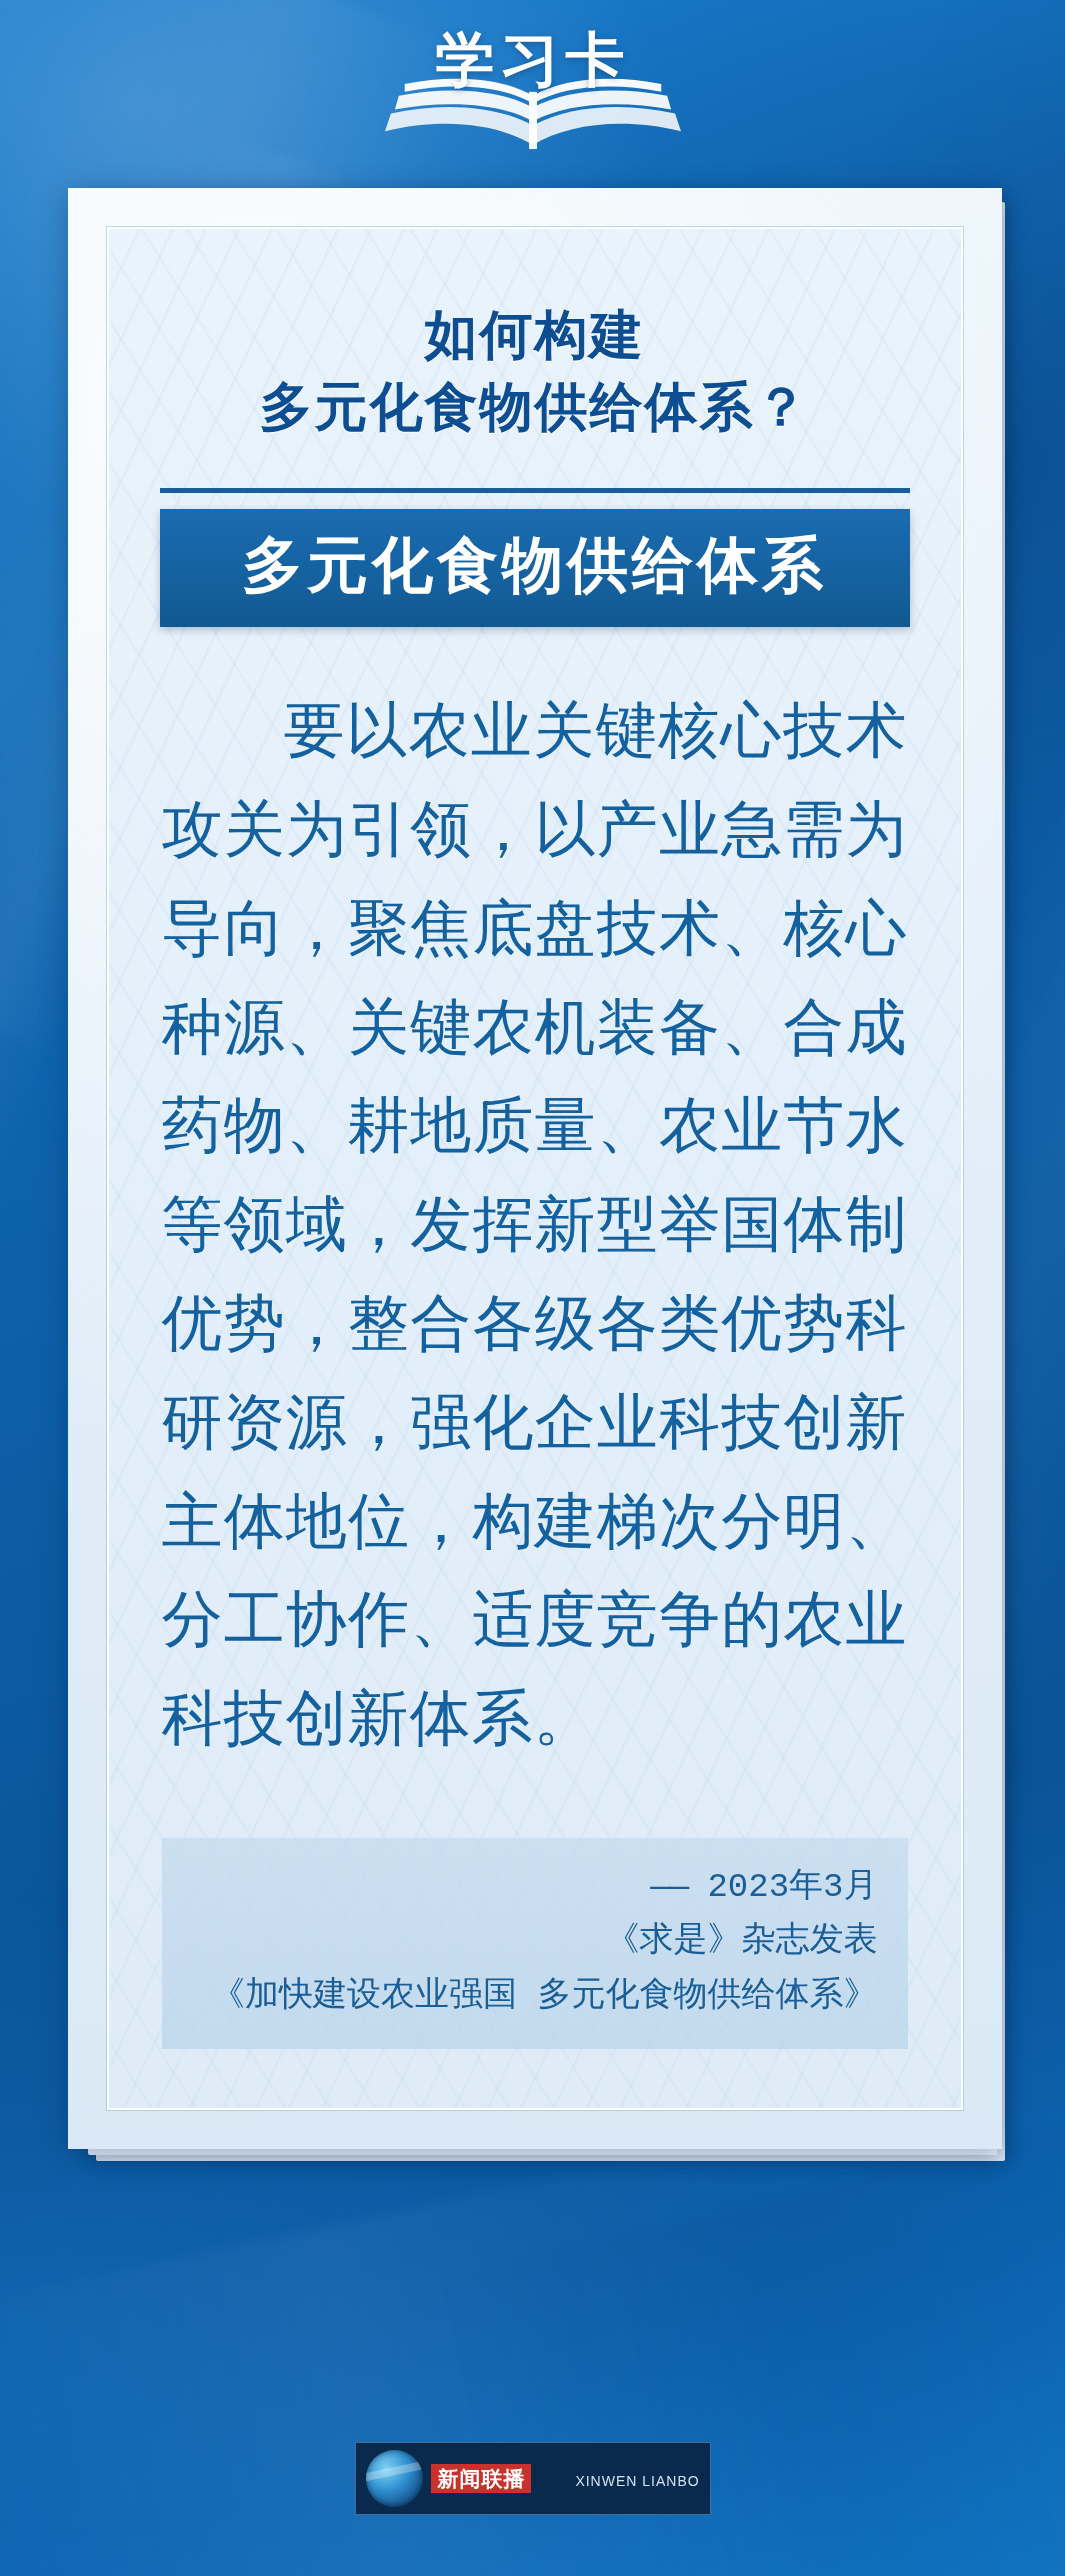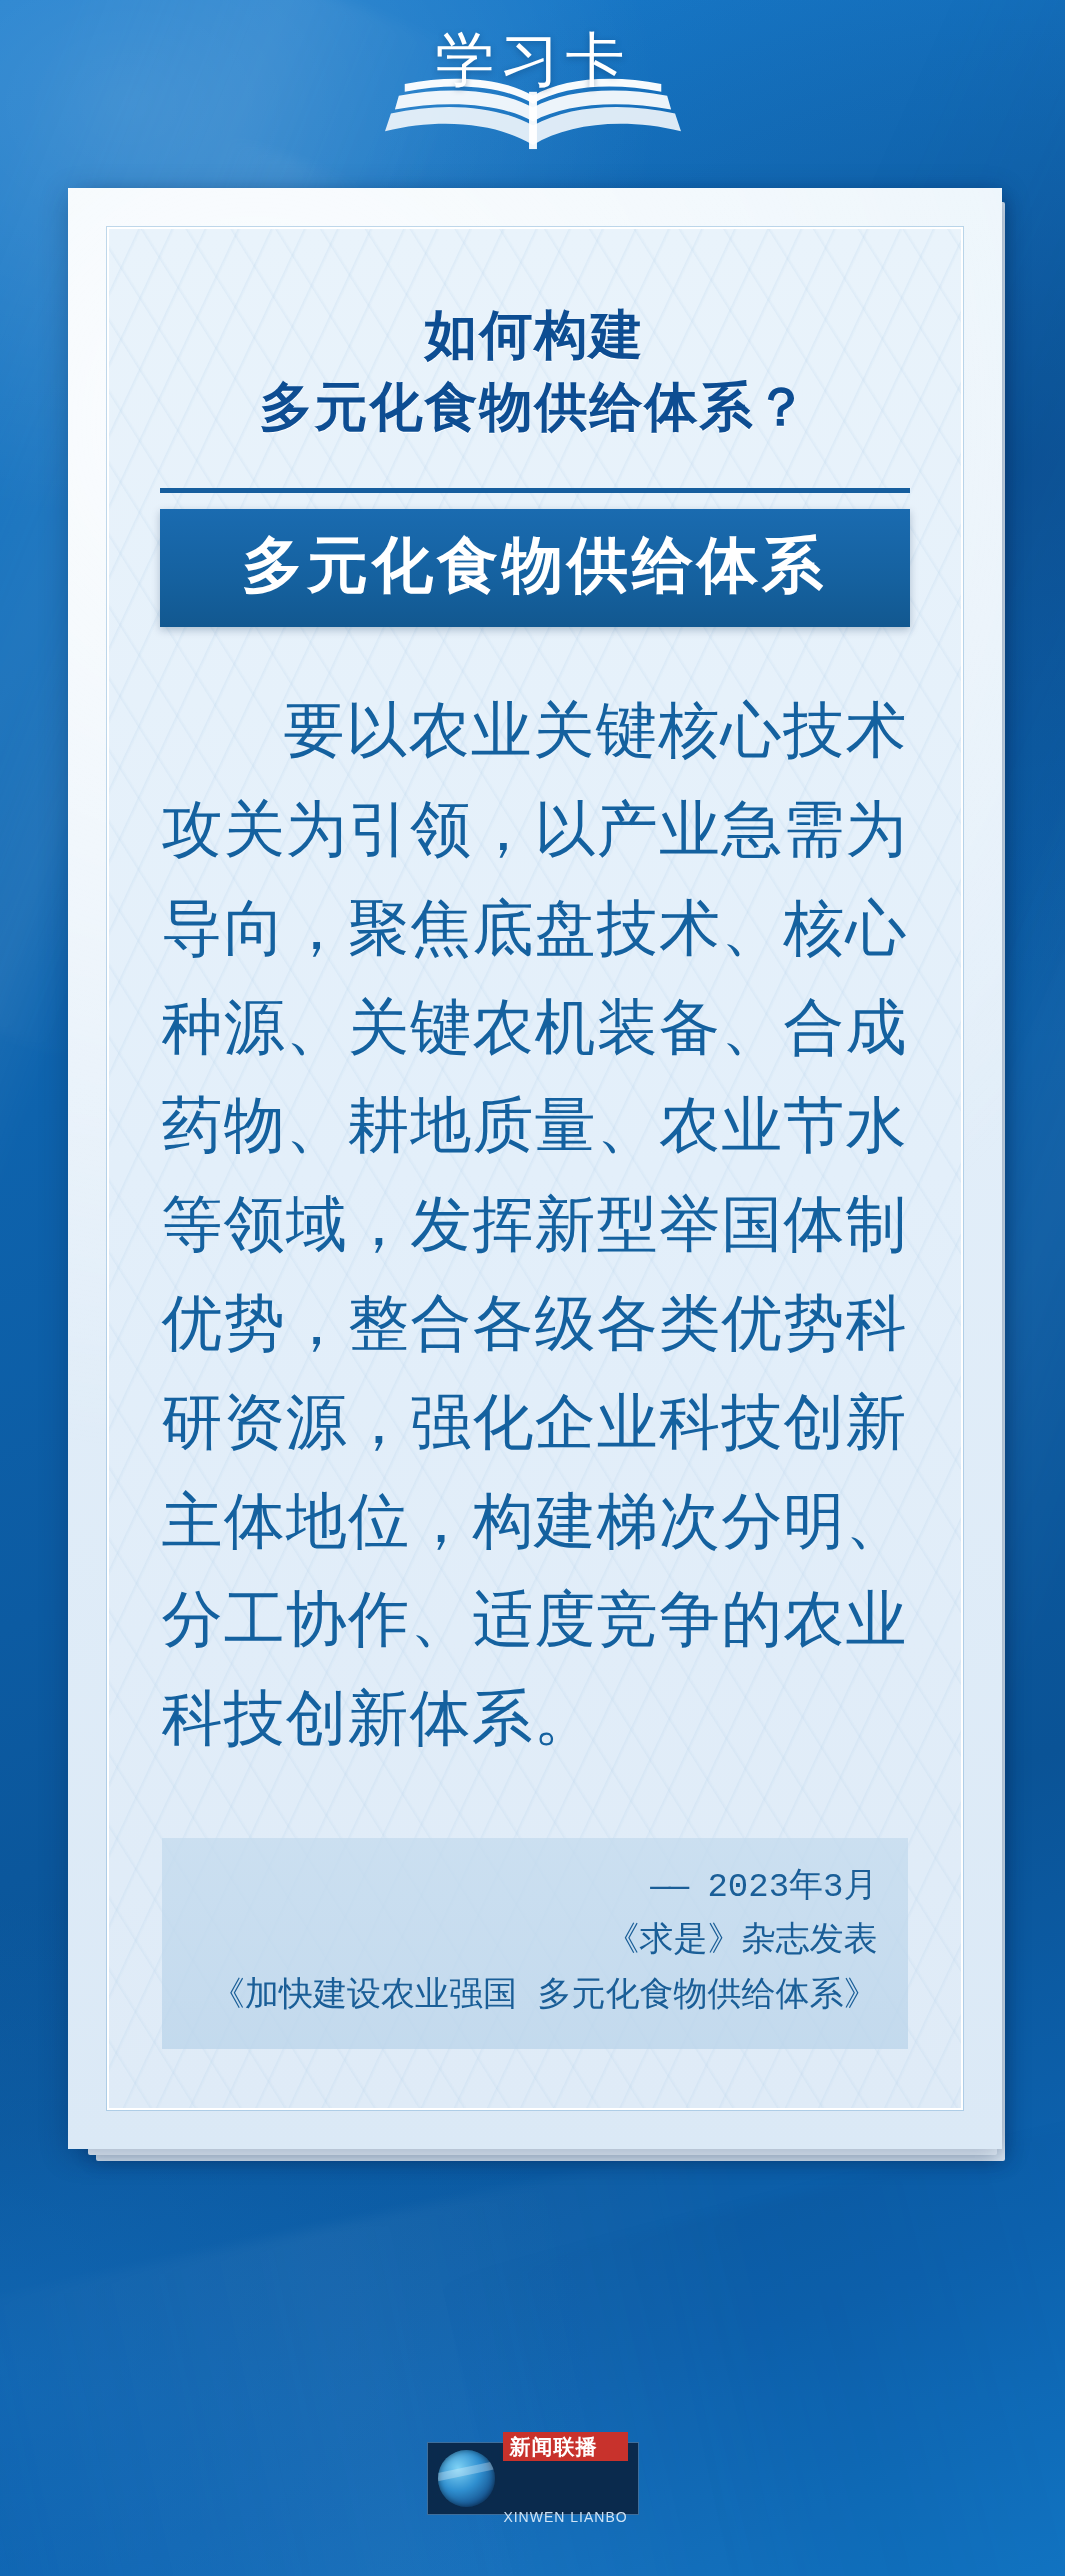--- a/index.html
+++ b/index.html
@@ -57,21 +57,21 @@
     display: flex;
     flex-direction: column;
     align-items: center;
     justify-content: flex-start;
   }
   .logo-text {
     position: relative;
     z-index: 3;
     color: #ffffff;
     font-family: "Liberation Serif", serif;
-    font-weight: normal;
+    font-weight: bold;
     font-size: 59px;
     letter-spacing: 6px;
     line-height: 1;
     margin-top: 16px;
     text-shadow: 0 2px 6px rgba(0,40,80,0.35);
     white-space: nowrap;
   }
   .logo-book {
     position: absolute;
     z-index: 1;
@@ -211,21 +211,21 @@
     position: absolute;
     left: -10%;
     top: 30%;
     width: 120%;
     height: 14%;
     background: rgba(255,255,255,0.28);
     transform: rotate(-12deg);
   }
   .badge-texts {
     display: flex;
-    flex-direction: column;
+    align-items: center;
     justify-content: center;
     margin-left: 8px;
     gap: 44px;
   }
   .badge-cn {
     background: #c8322c;
     color: #ffffff;
     font-family: "Liberation Sans", sans-serif;
     font-size: 21px;
     font-weight: bold;

